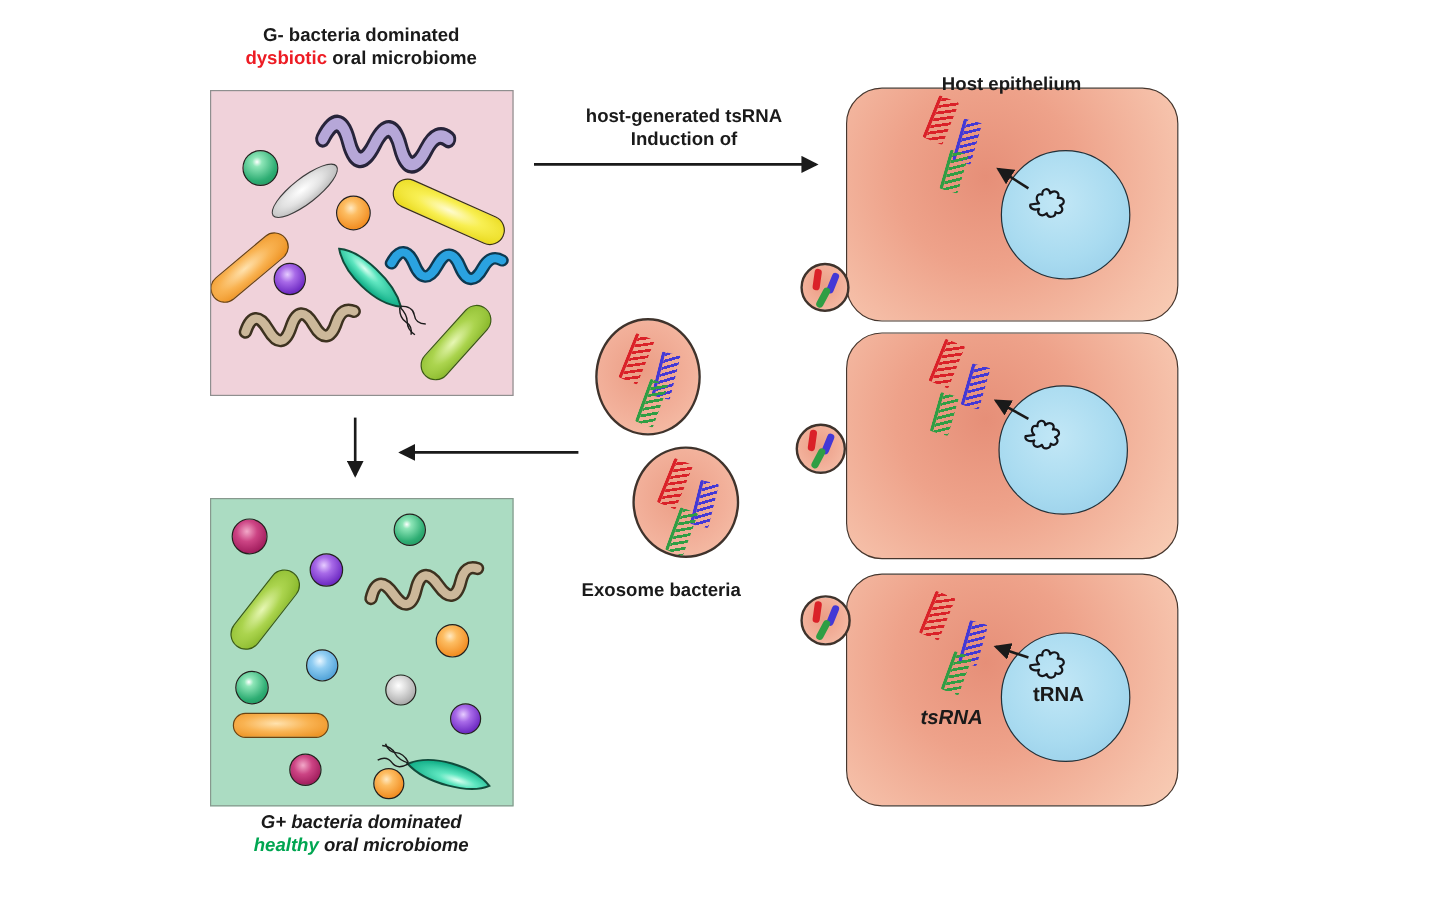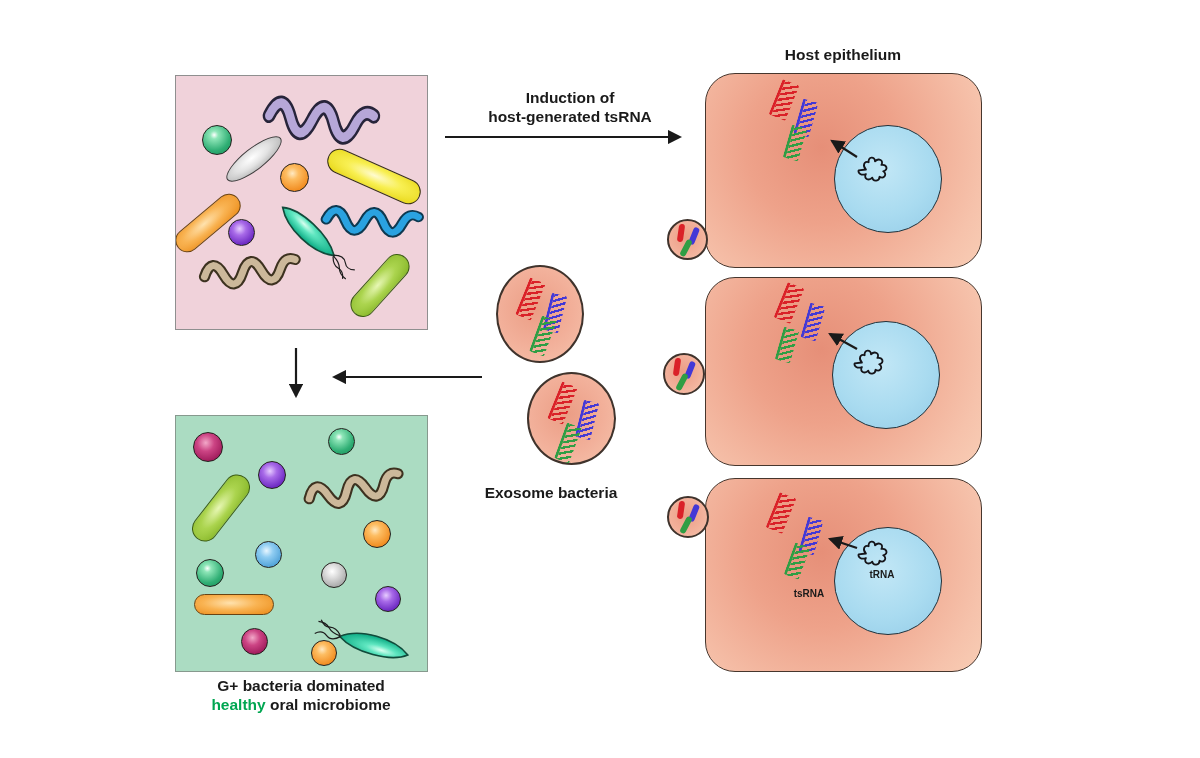--- a/index.html
+++ b/index.html
@@ -40,40 +40,44 @@
         background:radial-gradient(circle at 45% 40%, #c2e7f6 0%, var(--nucleus-blue,#a9dbf0) 55%, #93cbe7 100%);}
   .exo{position:absolute;border-radius:50%;box-sizing:border-box;border:2px solid #3f332c;
         background:radial-gradient(circle at 45% 45%, #eb9d85 0%, #f2b09a 55%, #f6c3ac 100%);}
   .strand{position:absolute;border-radius:2px;
         background:repeating-linear-gradient(-30deg, currentColor 0 2.3px, transparent 2.3px 5.2px);
         border-left:3px solid currentColor;}
   .xbar{position:absolute;width:6px;height:18px;border-radius:3px;background:currentColor;}
   .s-red{color:var(--strand-red,#da2128);}
   .s-blue{color:var(--strand-blue,#4338d6);}
   .s-green{color:var(--strand-green,#2f9e44);}
-  .inlabel{position:absolute;font-weight:700;font-size:10px;text-align:center;width:80px;z-index:12;}
+  .inlabel{position:absolute;font-weight:700;font-size:17px;text-align:center;width:80px;z-index:12;}
   .arrows{position:absolute;left:0;top:0;z-index:40;pointer-events:none;}
   .glyph{position:absolute;overflow:visible;}
 </style>
 </head>
 <body>
 
 <div class="canvas">
 
   <svg style="position:absolute;width:0;height:0;" aria-hidden="true">
     <defs>
       <radialGradient id="spindleGrad" cx="38%" cy="35%" r="80%">
         <stop offset="0%" stop-color="#d8fff0"></stop>
           <stop offset="28%" stop-color="#5ee6c0"></stop>
         <stop offset="72%" stop-color="#17b38c"></stop>
           <stop offset="100%" stop-color="#0c9070"></stop>
       </radialGradient>
     </defs>
   </svg>
 
+  <div class="caption" style="left:151px;top:20px;width:300px;">
+    <div>G- bacteria dominated</div>
+    <div><span class="hl-red">dysbiotic</span><span> oral microbiome</span></div>
+  </div>
 
   <div class="box pink">
     <svg class="worm w-purple" style="left:87px;top:21px;transform:rotate(6deg);" width="118" height="46" viewBox="0 0 120 40" preserveAspectRatio="none">
         <path class="wo" d="M6,21 C13,5 21,5 28,21 C35,37 43,37 50,21 C57,5 65,5 72,21 C79,37 87,37 94,21 C99,10 105,8 112,12"></path>
         <path class="wi" d="M6,21 C13,5 21,5 28,21 C35,37 43,37 50,21 C57,5 65,5 72,21 C79,37 87,37 94,21 C99,10 105,8 112,12"></path>
       </svg>
     <div class="coccus c-green" style="left:26px;top:49px;width:30px;height:30px;"></div>
     <div class="rod r-grayell" style="left:44px;top:72px;width:68px;height:22px;transform:rotate(-38deg);"></div>
     <div class="coccus c-orange" style="left:104px;top:87px;width:29px;height:29px;"></div>
     <div class="rod r-yellow" style="left:148px;top:88px;width:100px;height:25px;border-radius:13px;transform:rotate(24deg);"></div>
@@ -90,45 +94,45 @@
         <path class="wi" d="M6,21 C13,5 21,5 28,21 C35,37 43,37 50,21 C57,5 65,5 72,21 C79,37 87,37 94,21 C99,10 105,8 112,12"></path>
       </svg>
     <svg class="worm w-tan" style="left:23px;top:178px;transform:rotate(-6deg);" width="104" height="34" viewBox="0 0 120 40" preserveAspectRatio="none">
         <path class="wo" d="M6,21 C13,5 21,5 28,21 C35,37 43,37 50,21 C57,5 65,5 72,21 C79,37 87,37 94,21 C99,10 105,8 112,12"></path>
         <path class="wi" d="M6,21 C13,5 21,5 28,21 C35,37 43,37 50,21 C57,5 65,5 72,21 C79,37 87,37 94,21 C99,10 105,8 112,12"></path>
       </svg>
     <div class="rod r-green" style="left:166px;top:197px;width:76px;height:25px;border-radius:13px;transform:rotate(-48deg);"></div>
   </div>
 
   <div class="caption" style="left:470px;top:88px;width:200px;">
+    <div>host-generated tsRNA</div>
     <div>Induction of</div>
-    <div>host-generated tsRNA</div>
-  </div>
-
-  <div class="caption" style="left:743px;top:45px;width:200px;">Host epithelium</div>
+  </div>
+
+  <div class="caption" style="left:743px;top:61px;width:200px;">Host epithelium</div>
 
   <div class="cell" style="top:73px;height:195px;">
     <div class="nucleus" style="left:128px;top:51px;"></div>
     <svg class="glyph" style="left:149px;top:79px;" width="40" height="33" viewBox="0 0 44 36">
         <path d="M4,19 L12,18 C8,14 10,8 15,10 C14,4 22,3 22,9 C26,5 32,8 29,13 C35,12 37,18 31,20 C36,23 32,29 27,26 C27,31 20,32 19,27 C15,31 9,28 12,23 C7,25 3,22 4,19 Z" fill="none" stroke="#15151a" stroke-width="2" stroke-linejoin="round"></path>
       </svg>
   </div>
   <div class="cell" style="top:277px;height:189px;">
     <div class="nucleus" style="left:126px;top:43px;"></div>
     <svg class="glyph" style="left:145px;top:68px;" width="40" height="33" viewBox="0 0 44 36">
         <path d="M4,19 L12,18 C8,14 10,8 15,10 C14,4 22,3 22,9 C26,5 32,8 29,13 C35,12 37,18 31,20 C36,23 32,29 27,26 C27,31 20,32 19,27 C15,31 9,28 12,23 C7,25 3,22 4,19 Z" fill="none" stroke="#15151a" stroke-width="2" stroke-linejoin="round"></path>
       </svg>
   </div>
   <div class="cell" style="top:478px;height:194px;">
     <div class="nucleus" style="left:128px;top:48px;"></div>
     <svg class="glyph" style="left:149px;top:58px;" width="40" height="33" viewBox="0 0 44 36">
         <path d="M4,19 L12,18 C8,14 10,8 15,10 C14,4 22,3 22,9 C26,5 32,8 29,13 C35,12 37,18 31,20 C36,23 32,29 27,26 C27,31 20,32 19,27 C15,31 9,28 12,23 C7,25 3,22 4,19 Z" fill="none" stroke="#15151a" stroke-width="2" stroke-linejoin="round"></path>
       </svg>
     <div class="inlabel" style="left:136px;top:90px;">tRNA</div>
-    <div class="inlabel" style="left:63px;top:109px;">tsRNA</div>
+    <div class="inlabel" style="left:47px;top:109px;font-style:italic;">tsRNA</div>
   </div>
 
   <div class="strand s-red" style="left:775px;top:81px;width:15px;height:38px;transform:rotate(22deg);z-index:11;"></div>
   <div class="strand s-blue" style="left:798px;top:100px;width:13px;height:36px;transform:rotate(16deg);z-index:11;"></div>
   <div class="strand s-green" style="left:787px;top:126px;width:13px;height:34px;transform:rotate(16deg);z-index:11;"></div>
 
   <div class="strand s-red" style="left:780px;top:284px;width:15px;height:38px;transform:rotate(22deg);z-index:11;"></div>
   <div class="strand s-blue" style="left:805px;top:304px;width:13px;height:36px;transform:rotate(16deg);z-index:11;"></div>
   <div class="strand s-green" style="left:779px;top:328px;width:13px;height:34px;transform:rotate(16deg);z-index:11;"></div>
 
@@ -183,21 +187,21 @@
     <div class="coccus c-maroon" style="left:65px;top:212px;width:27px;height:27px;"></div>
     <svg class="spindle" style="left:160px;top:212px;transform:rotate(197deg);transform-origin:36% 50%;" width="105" height="33" viewBox="0 0 140 44" preserveAspectRatio="none">
       <path d="M3,22 C22,6 72,4 97,19 C74,38 26,38 3,22 Z" fill="url(#spindleGrad)" stroke="#114b3b" stroke-width="2.2"></path>
       <path d="M96,19 q10,-10 18,-4 q8,6 16,-2" fill="none" stroke="#1c1c1c" stroke-width="1.6"></path>
       <path d="M96,20 q12,0 18,6 q6,6 16,4" fill="none" stroke="#1c1c1c" stroke-width="1.6"></path>
       <path d="M97,21 q8,8 16,6 q8,-2 14,6" fill="none" stroke="#1c1c1c" stroke-width="1.6"></path>
     </svg>
     <div class="coccus c-orange" style="left:135px;top:224px;width:26px;height:26px;"></div>
   </div>
 
-  <div class="caption" style="left:151px;top:676px;width:300px;">
+  <div class="caption" style="left:151px;top:676px;width:300px;font-style:italic;">
     <div>G+ bacteria dominated</div>
     <div><span class="hl-green">healthy</span><span> oral microbiome</span></div>
   </div>
 
   <svg class="arrows" width="1200" height="758" viewBox="0 0 1200 758">
     <defs>
       <marker id="arw" viewBox="0 0 10 10" refX="8.5" refY="5" markerWidth="6.5" markerHeight="6.5" orient="auto-start-reverse">
         <path d="M0,0 L10,5 L0,10 Z" fill="#1a1a1a"></path>
       </marker>
     </defs>

